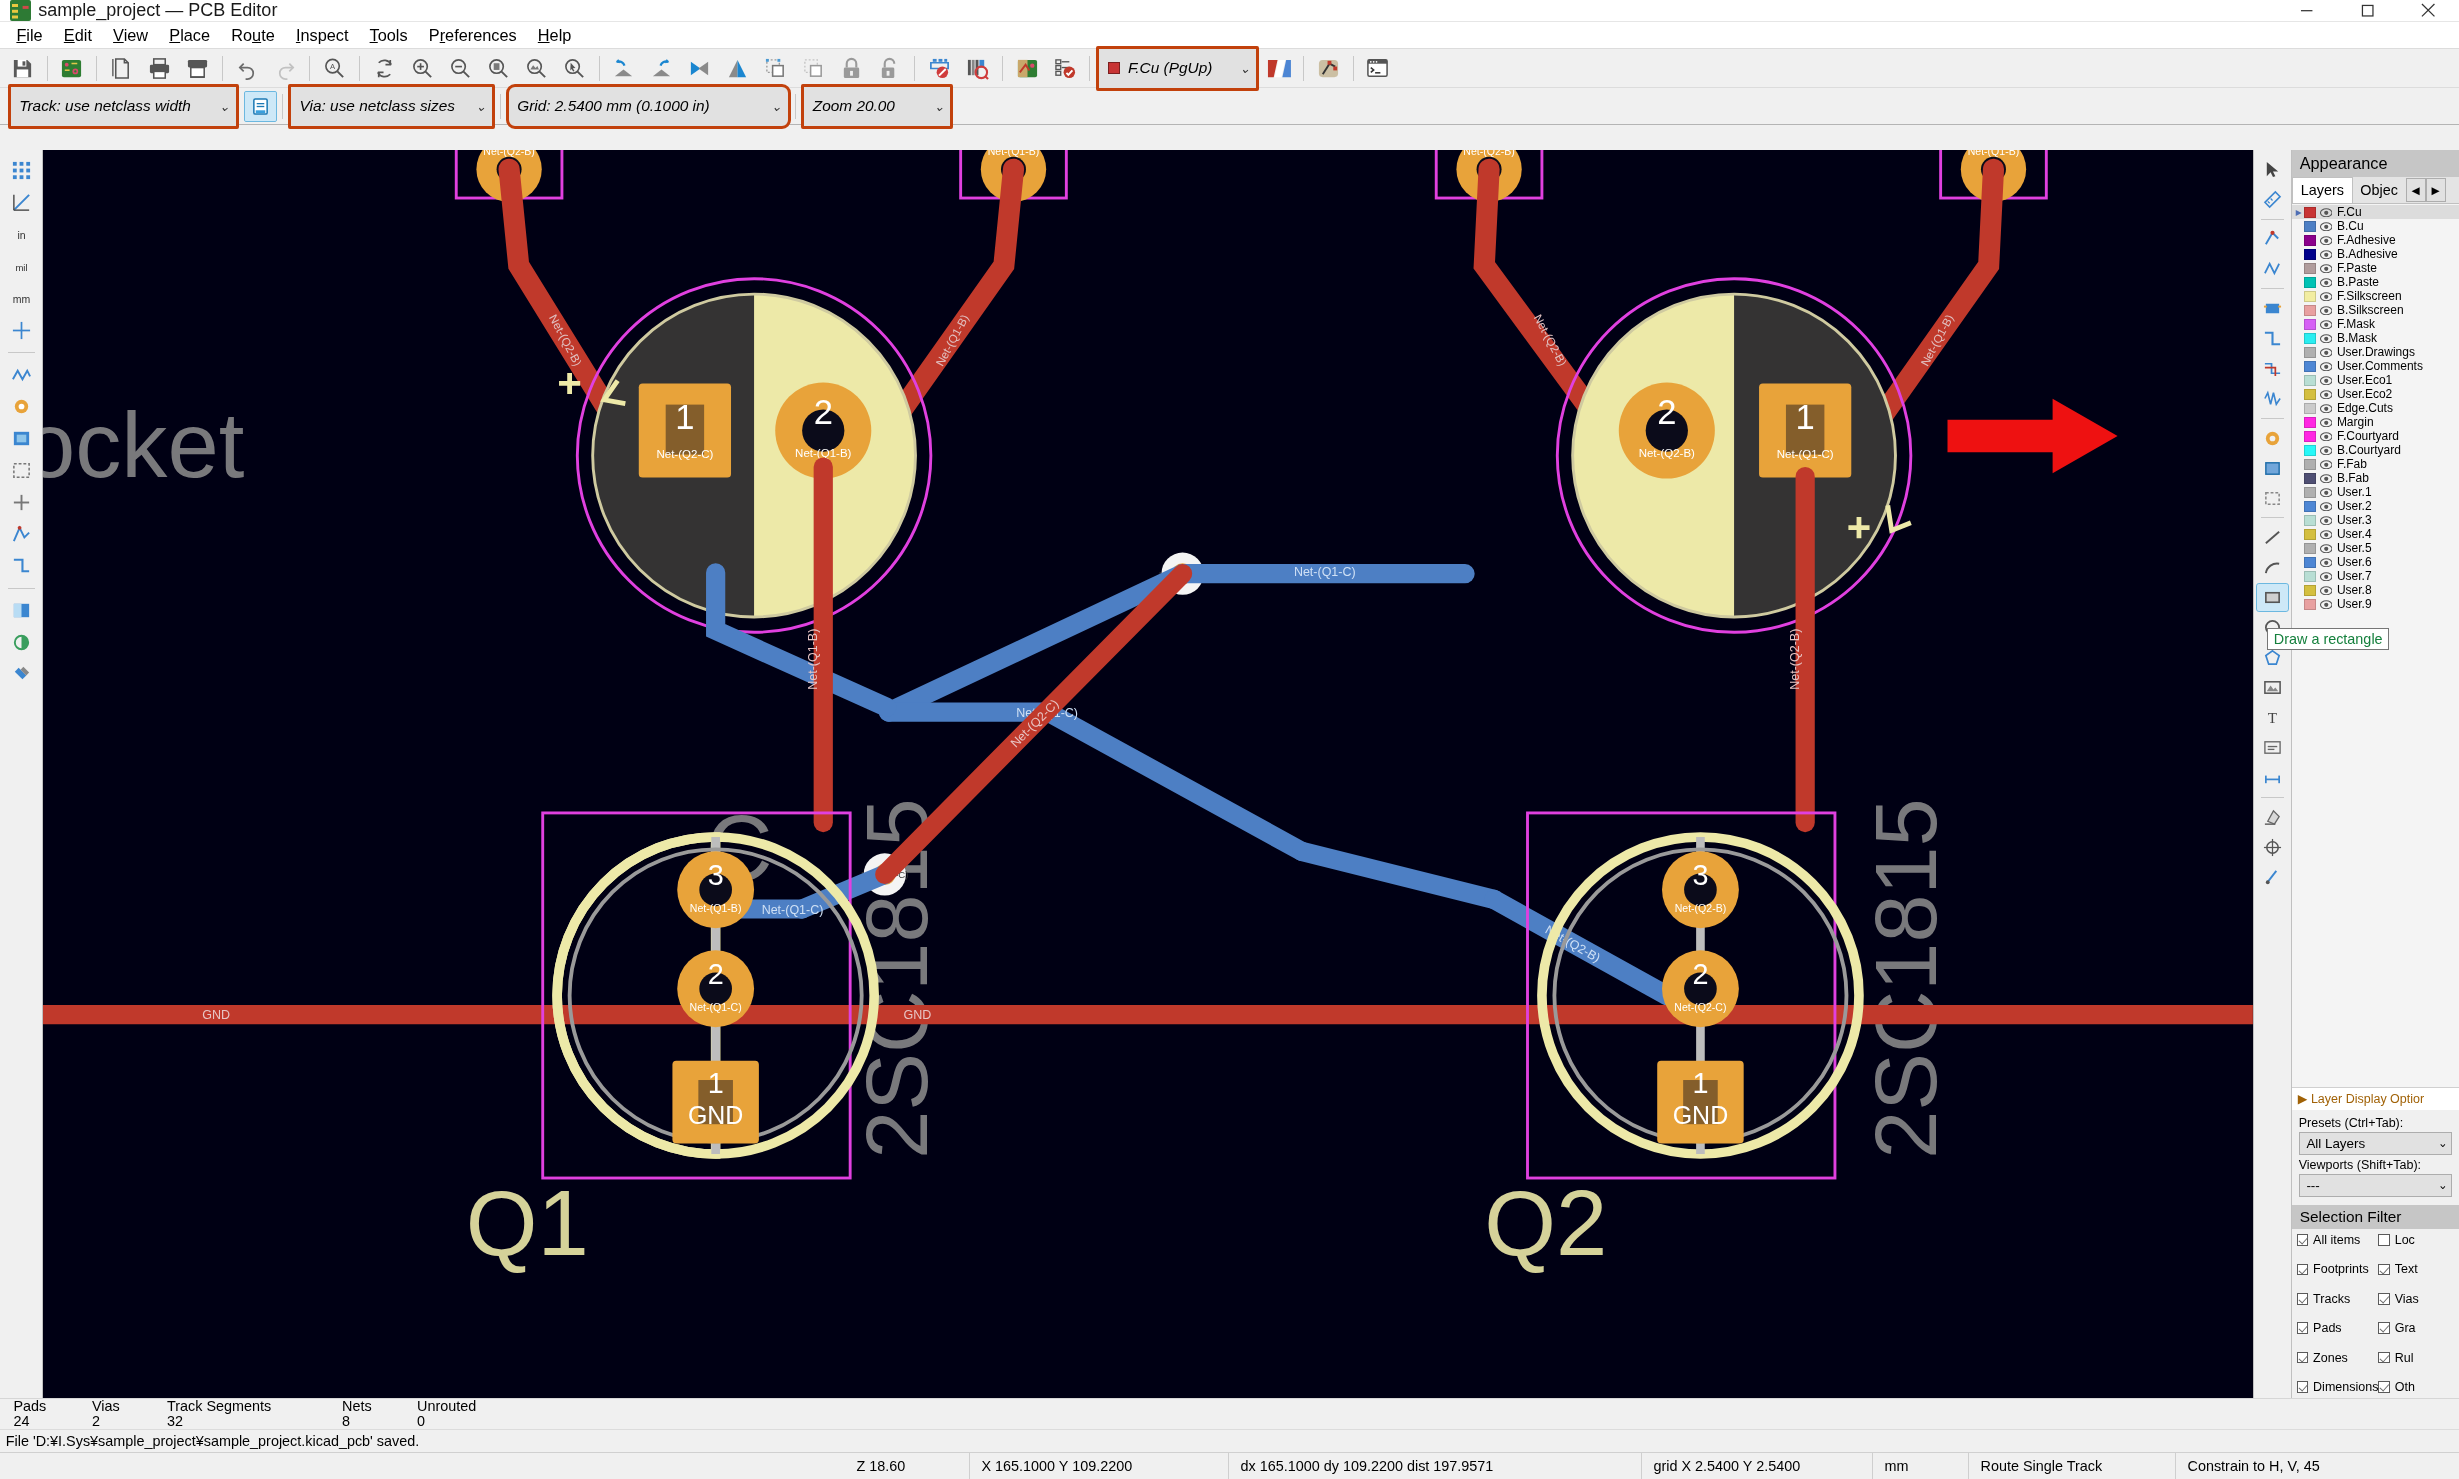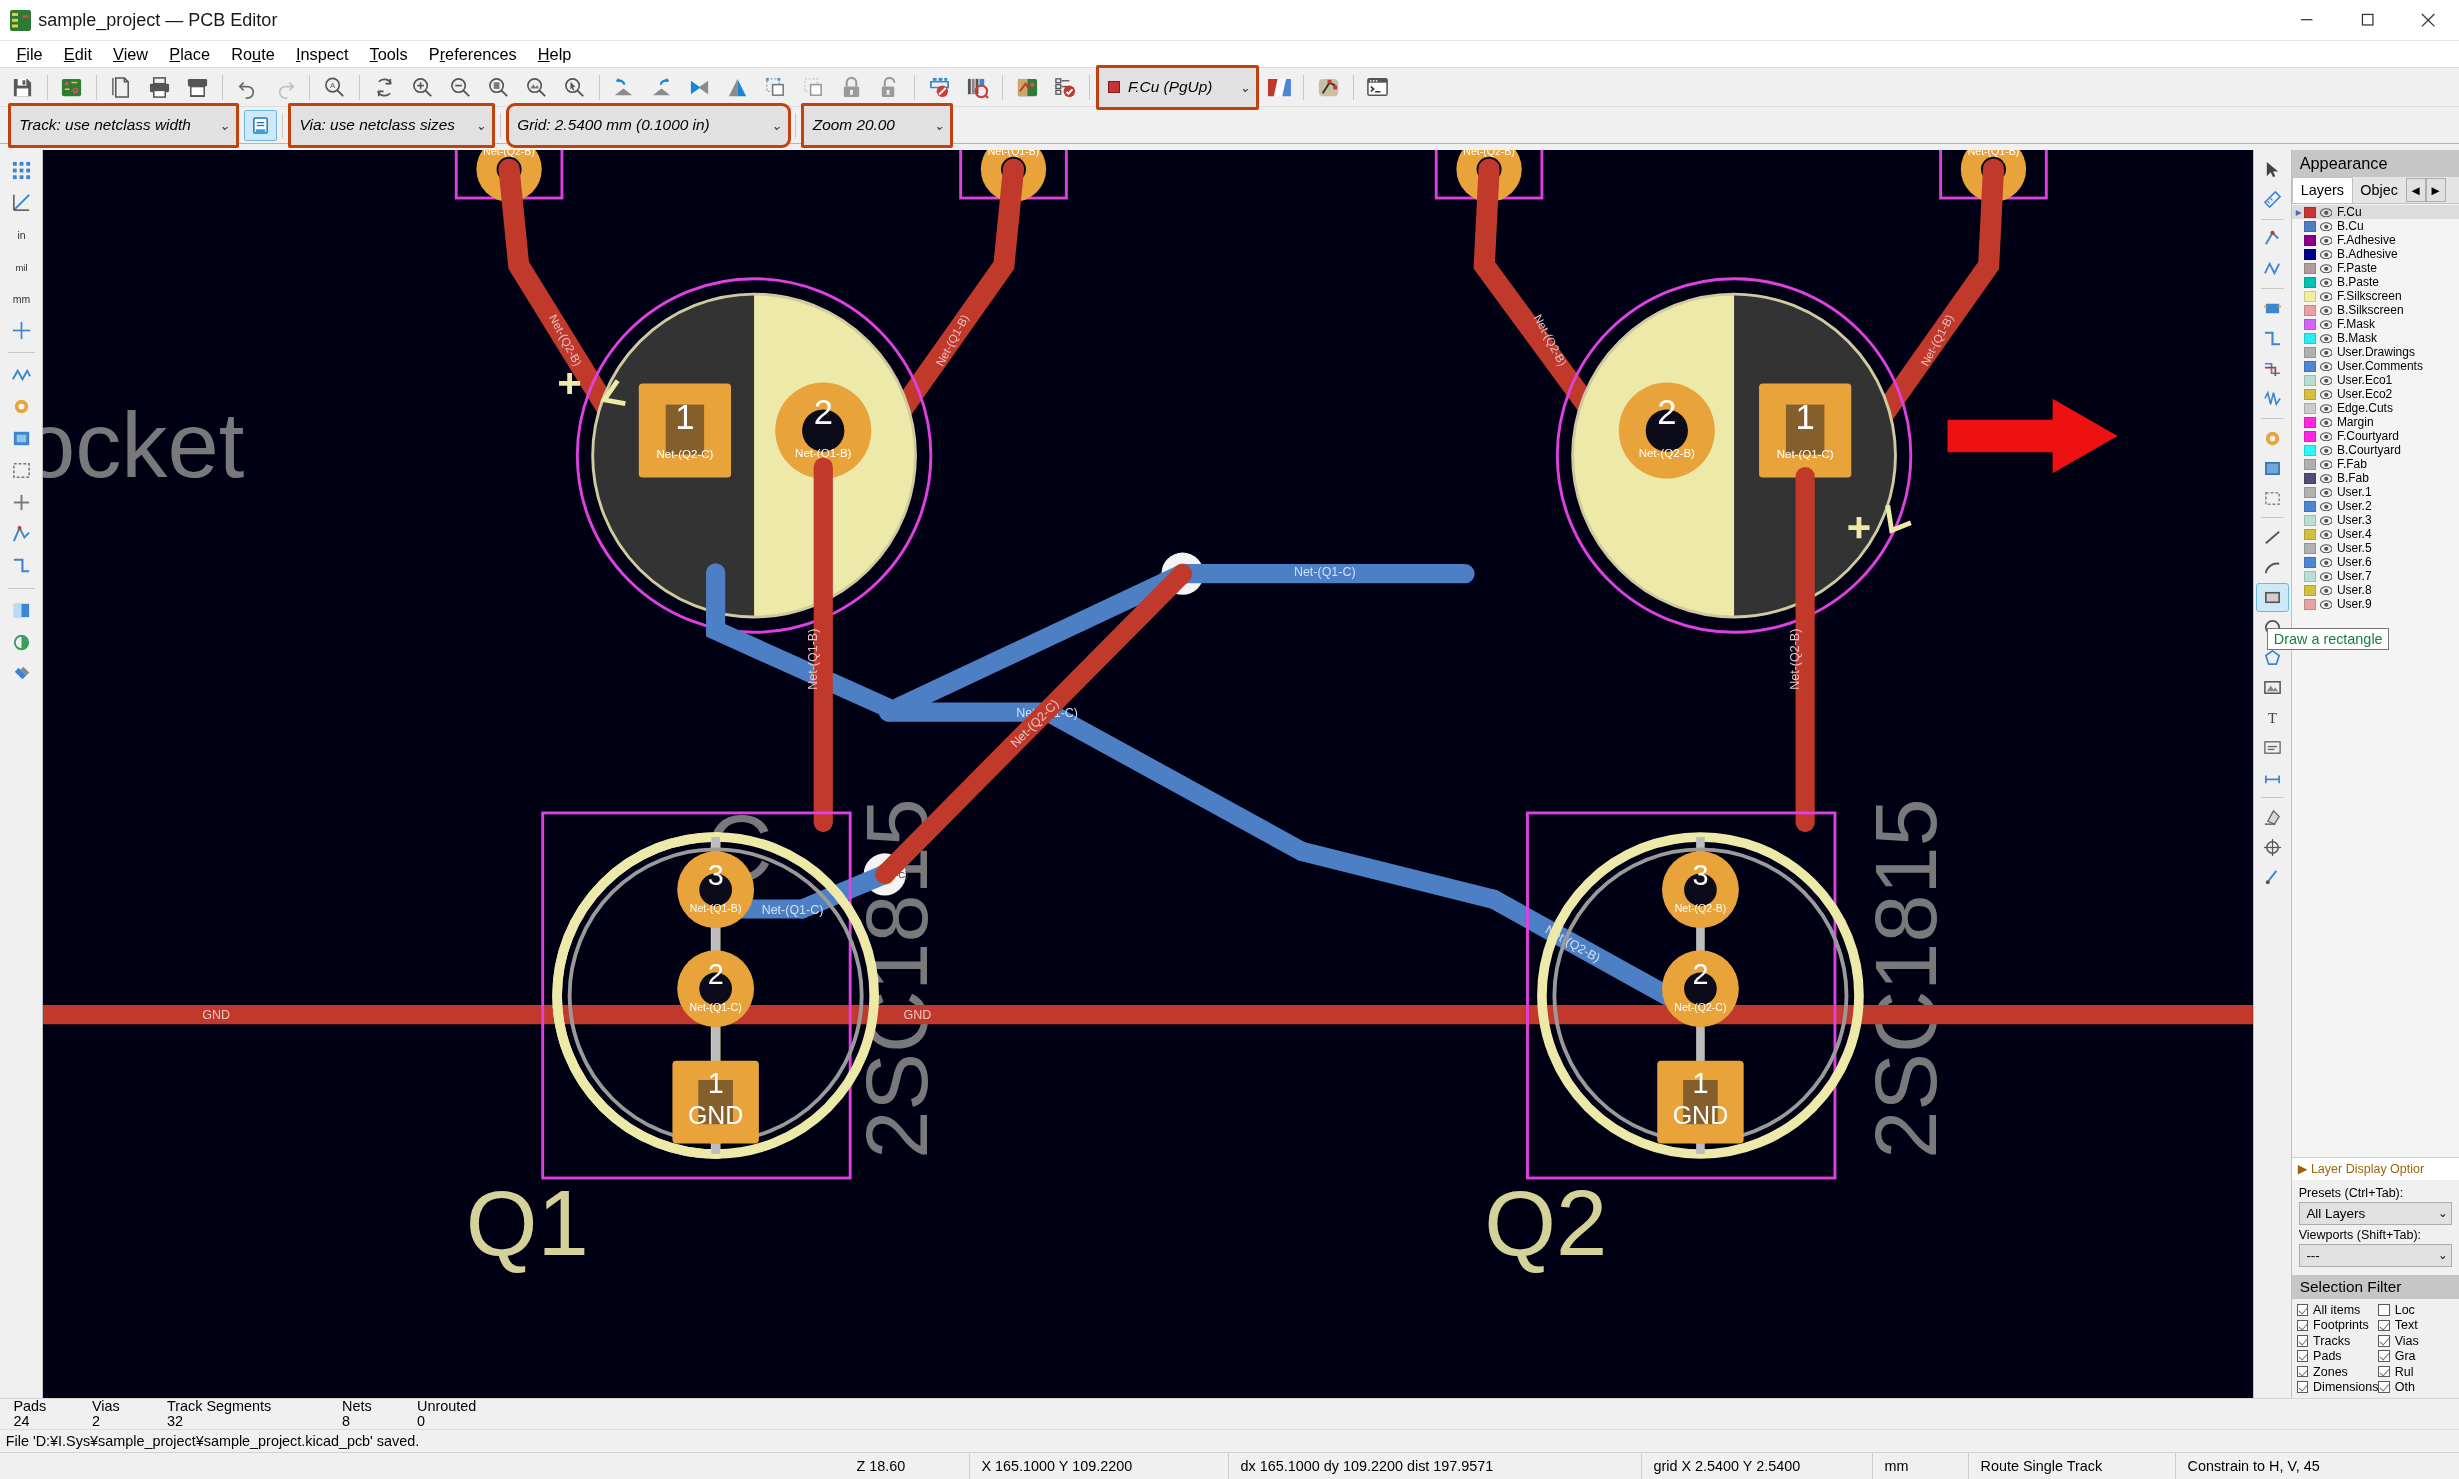--- a/index.html
+++ b/index.html
@@ -7,21 +7,21 @@
     margin: 0; padding: 0;
     width: 2459px; height: 1479px;
     overflow: hidden;
     font-family: "Liberation Sans", sans-serif;
     background: #f0f0f0;
   }
   #app { position: relative; width: 2459px; height: 1479px; background: #f0f0f0; }
 
   
   .titlebar {
-    height: 41px; background: #ffffff; display: flex; align-items: center;
+    height: 22px; background: #ffffff; display: flex; align-items: center;
     border-bottom: 1px solid #e6e6e6;
   }
   .titlebar .tb-icon { width: 21px; height: 21px; margin: 0 7.7px 0 9.6px; flex: none; position: relative; }
   .kicad-logo { width: 21px; height: 21px; background: #2d7a34; border-radius: 1.9px; position: relative; overflow: hidden; }
   .kicad-logo:before {
     content:""; position:absolute; left:2.9px; top:3.8px; width:5.8px; height:2.9px; background:#e8c840;
     box-shadow: 0 5.8px 0 #e8c840, 0 11.5px 0 #e8c840, 10.6px 1.9px 0 #d04a4a;
   }
   .titlebar .tb-title { font-size: 18px; color: #1a1a1a; }
   .win-btns { margin-left: auto; display: flex; height: 35px; }
@@ -92,21 +92,21 @@
   .eye { width: 13.4px; margin-right: 3.8px; flex: none; display:flex; align-items:center; }
   .ap-ldo { background: #fff; border-top: 1px solid #d0d0d0; font-size: 12.5px; padding: 3.8px 5.8px; color: #a16207; }
   .ap-section { background: #f0f0f0; padding: 2.9px 6.7px 4.8px 6.7px; }
   .ap-label { font-size: 12.5px; color: #000; margin: 2.9px 0 1.9px; }
   .ap-combo {
     height: 23px; background: #e1e1e1; border: 1px solid #adadad; display: flex; align-items: center;
     padding: 0 3.8px 0 6.7px; font-size: 13.4px; color: #000;
   }
   .ap-combo .caret { margin-left: auto; font-size: 11.5px; }
   .sf-title { background: #c6c6c6; font-size: 15.4px; padding: 2.9px 7.7px; margin-top: 3.8px; }
-  .sf-grid { display: grid; grid-template-columns: 1fr 1fr; padding: 3.8px 4.8px; row-gap: 1px; }
+  .sf-grid { display: grid; grid-template-columns: 1fr 1fr; padding: 3.8px 4.8px; row-gap: 15px; }
   .sf-item { display: flex; align-items: center; font-size: 12.5px; color: #000; height: 14.4px; }
   .cbox { width: 11.5px; height: 11.5px; border: 1px solid #5a5a5a; background: #fff; margin-right: 4.8px; flex: none; position: relative; }
   .cbox.on:after {
     content: ""; position: absolute; left: 2.9px; top: 0px; width: 3.8px; height: 7.7px;
     border: solid #6b6b6b; border-width: 0 1.9px 1.9px 0; transform: rotate(42deg);
   }
 
   
   .countbar {
     position: absolute; left: 0; right: 0; bottom: 50px; height: 31px; background: #f0f0f0;

